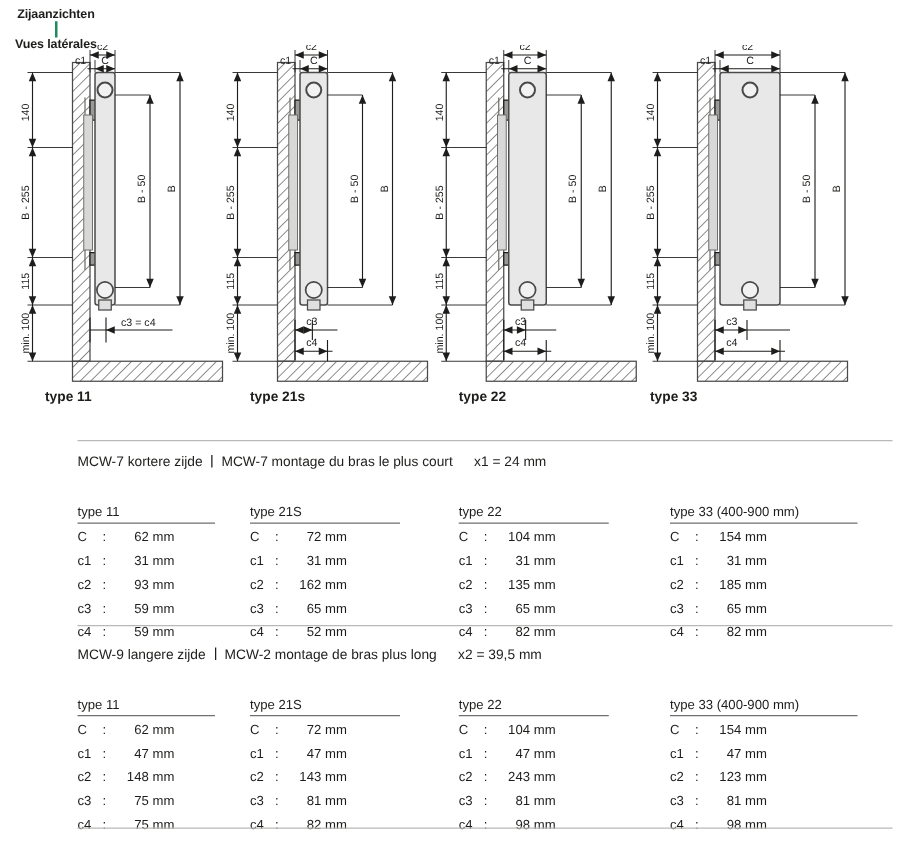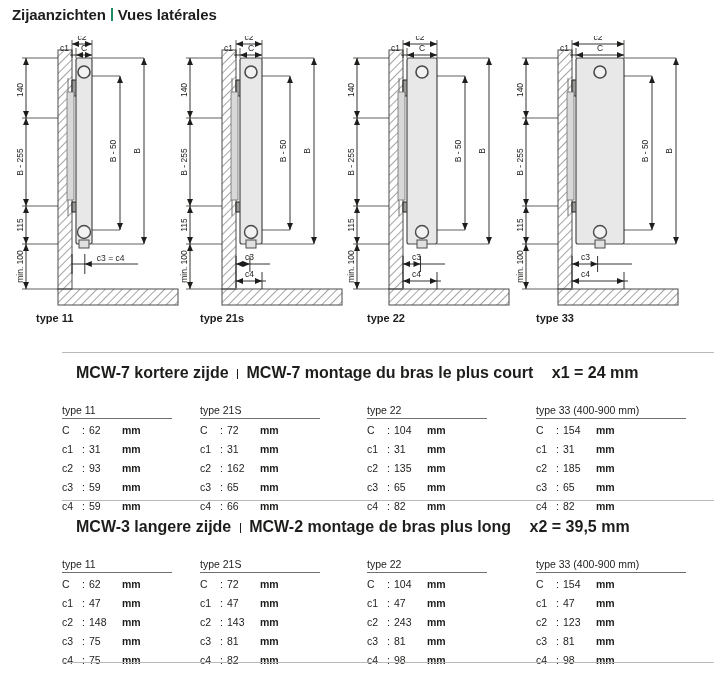--- a/index.html
+++ b/index.html
@@ -16,23 +16,24 @@
     overflow: hidden;
   }
 
   
   .title-bar {
     position: absolute;
     left: 12px;
     top: 6px;
     display: flex;
     align-items: center;
-    font-size: 15px;
+    font-size: 10px;
     font-weight: bold;
     letter-spacing: -0.1px;
+    flex-direction: column;
   }
   .title-sep {
     width: 2px;
     height: 13px;
     background: #1f8a5f;
     margin: 0 5px;
     display: inline-block;
   }
 
   
@@ -64,24 +65,23 @@
     left: 62px;
     width: 652px;
     height: 1px;
     background: #b9b9b7;
   }
 
   
   .section-head {
     position: absolute;
     left: 62px;
-    font-size: 16px;
-    font-weight: bold;
+    font-size: 11px;
+    font-weight: normal;
     white-space: nowrap;
-    margin-left: 14px;
   }
   .section-head .sep {
     display: inline-block;
     width: 1px;
     height: 10px;
     background: #1d1d1b;
     margin: 0 4px -1px 4px;
   }
   .section-head .xval { margin-left: 14px; }
 
@@ -113,25 +113,25 @@
     display: inline-block;
   }
   .spec-colon {
     width: 7px;
     display: inline-block;
     text-align: left;
   }
   .spec-num {
     width: 30px;
     display: inline-block;
+    text-align: right;
   }
   .spec-unit {
     display: inline-block;
     margin-left: 3px;
-    font-weight: bold;
   }
 </style>
 </head>
 <body>
 
 <div class="title-bar">
   <span>Zijaanzichten</span>
   <span class="title-sep"></span>
   <span>Vues latérales</span>
 </div>
@@ -555,21 +555,21 @@
         <path d="M114,245 l-7,-3 v6 z" fill="#1d1d1b"></path>
         <text x="71" y="241" font-size="8.5" font-family="'Liberation Sans',sans-serif" fill="#1d1d1b">c4</text>
       </g>
 </svg>
     </div>
   </div>
 
 <div class="caption" style="left:36px">type 11</div>
 <div class="caption" style="left:200px">type 21s</div>
 <div class="caption" style="left:367px">type 22</div>
-<div class="caption" style="left:536px">type 33</div>
+<div class="caption" style="left:520px">type 33</div>
 
 <div class="rule" style="top:352px"></div>
 
 <div class="section-head" style="top:364px">
   <span>MCW-7 kortere zijde</span>
   <span class="sep"></span>
   <span>MCW-7 montage du bras le plus court</span>
   <span class="xval">x1 = 24 mm</span>
 </div>
 
@@ -631,21 +631,21 @@
       </div>
       <div class="spec-row">
         <span class="spec-key">c3</span>
         <span class="spec-colon">:</span>
         <span class="spec-num">65</span>
         <span class="spec-unit">mm</span>
       </div>
       <div class="spec-row">
         <span class="spec-key">c4</span>
         <span class="spec-colon">:</span>
-        <span class="spec-num">66</span>
+        <span class="spec-num">52</span>
         <span class="spec-unit">mm</span>
       </div>
     </div>
     <div class="spec-col" style="left: 367px; width: 120px;">
       <div class="col-title">type 22</div>
       <div class="col-underline"></div>
       <div class="spec-row">
         <span class="spec-key">C</span>
         <span class="spec-colon">:</span>
         <span class="spec-num">104</span>
@@ -708,21 +708,21 @@
         <span class="spec-colon">:</span>
         <span class="spec-num">82</span>
         <span class="spec-unit">mm</span>
       </div>
     </div>
   </div>
 
 <div class="rule" style="top:500px"></div>
 
 <div class="section-head" style="top:518px">
-  <span>MCW-3 langere zijde</span>
+  <span>MCW-9 langere zijde</span>
   <span class="sep"></span>
   <span>MCW-2 montage de bras plus long</span>
   <span class="xval">x2 = 39,5 mm</span>
 </div>
 
 <div class="spec-group" id="spec-group-1" style="left:0;top:558px;width:726px;height:90px">
     <div class="spec-col" style="left: 62px; width: 110px;">
       <div class="col-title">type 11</div>
       <div class="col-underline"></div>
       <div class="spec-row">

